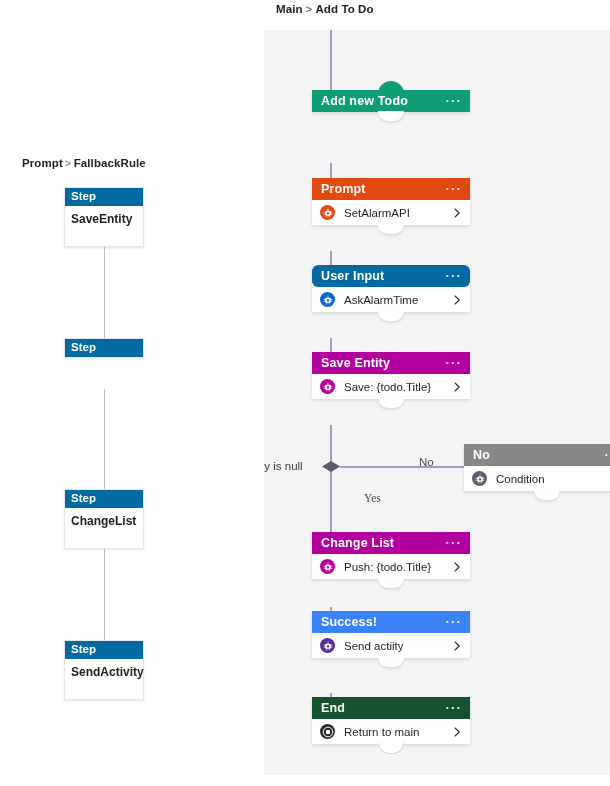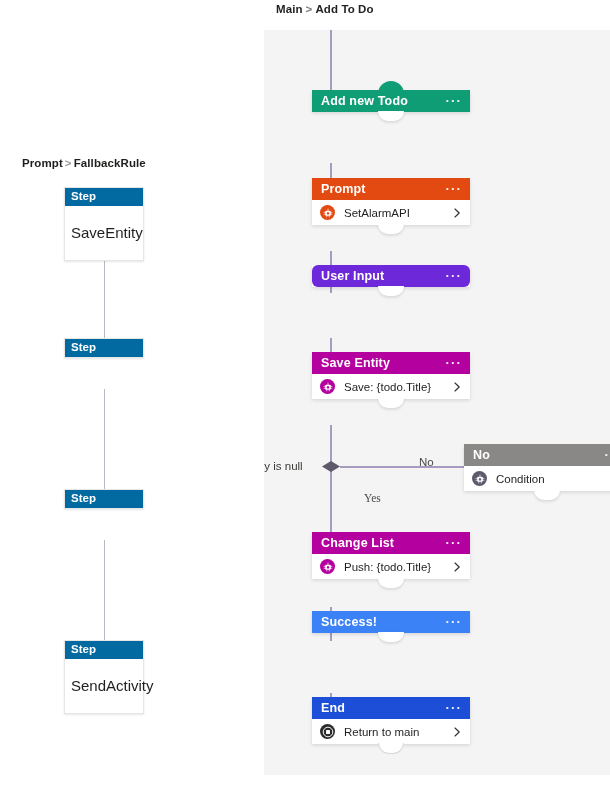--- a/index.html
+++ b/index.html
@@ -49,24 +49,25 @@
   .step-card .step-head {
     background: #0369a1;
     color: #ffffff;
     font-size: 11.5px;
     font-weight: bold;
     padding: 2px 6px 3px 6px;
     line-height: 13px;
   }
   .step-card .step-body {
     color: #201f1e;
-    font-size: 15px;
-    padding: 20px 6px 20px 6px;
+    font-size: 12px;
+    padding: 6px 6px 20px 6px;
     line-height: 14px;
     white-space: nowrap;
+    font-weight: bold;
   }
   .left-connector {
     position: absolute;
     left: 104px;
     width: 1px;
     background: #b9b9c4;
   }
 
   
   #canvas {
@@ -241,20 +242,21 @@
     <div class="step-head">Step</div>
     <div class="step-body">SaveEntity</div>
   </div>
 
   <div class="step-card" style="top:338px;">
     <div class="step-head">Step</div>
   </div>
 
   <div class="step-card" style="top:489px;">
     <div class="step-head">Step</div>
+    <div class="step-body">ChangeList</div>
   </div>
 
   <div class="step-card" style="top:640px;">
     <div class="step-head">Step</div>
     <div class="step-body">SendActivity</div>
   </div>
 </div>
 
 <div id="top-breadcrumb">
   <span>Main</span><span class="sep">&gt;</span><span>Add To Do</span>
@@ -296,23 +298,38 @@
       <span class="chev">
         <svg width="12" height="12" viewBox="0 0 12 12">
             <path d="M4 2l4.2 4L4 10" stroke="#323130" stroke-width="1.15" fill="none" stroke-linecap="round" stroke-linejoin="round"></path>
           </svg>
       </span>
     </div>
     <div class="notch"></div>
   </div>
 
   <div class="node" id="node-user-input" style="left:48px; top:235px;">
-    <div class="node-head" style="background:#6d28d9;border-radius:6px;">
+    <div class="node-head" style="background:#0369a1;border-radius:6px;">
       <span class="node-title">User Input</span>
       <span class="ellipsis">···</span>
+    </div>
+    <div class="node-body">
+      <span class="node-icon" style="background:#0c67cd;">
+        <svg width="10" height="10" viewBox="0 0 16 16">
+            <rect x="3.5" y="4.5" width="9" height="8" rx="1.6" fill="#fff"></rect>
+            <rect x="6.2" y="6.8" width="3.6" height="3.4" rx=".6" fill="#0c67cd"></rect>
+            <path d="M8 1.6v2.6M1.6 7h2M12.4 7h2M1.6 10h2M12.4 10h2M6 12.5v1.8M10 12.5v1.8" stroke="#fff" stroke-width="1.1" stroke-linecap="round"></path>
+          </svg>
+      </span>
+      <span class="node-label">AskAlarmTime</span>
+      <span class="chev">
+        <svg width="12" height="12" viewBox="0 0 12 12">
+            <path d="M4 2l4.2 4L4 10" stroke="#323130" stroke-width="1.15" fill="none" stroke-linecap="round" stroke-linejoin="round"></path>
+          </svg>
+      </span>
     </div>
     <div class="notch"></div>
   </div>
 
   <div class="node" id="node-save-entity" style="left:48px; top:322px;">
     <div class="node-head" style="background:#b4009e;">
       <span class="node-title">Save Entity</span>
       <span class="ellipsis">···</span>
     </div>
     <div class="node-body">
@@ -378,25 +395,40 @@
       </span>
     </div>
     <div class="notch"></div>
   </div>
 
   <div class="node" id="node-success" style="left:48px; top:581px;">
     <div class="node-head" style="background:#3b82f6;">
       <span class="node-title">Success!</span>
       <span class="ellipsis">···</span>
     </div>
+    <div class="node-body">
+      <span class="node-icon" style="background:#5c2e91;">
+        <svg width="10" height="10" viewBox="0 0 16 16">
+            <rect x="3.5" y="4.5" width="9" height="8" rx="1.6" fill="#fff"></rect>
+            <rect x="6.2" y="6.8" width="3.6" height="3.4" rx=".6" fill="#5c2e91"></rect>
+            <path d="M8 1.6v2.6M1.6 7h2M12.4 7h2M1.6 10h2M12.4 10h2M6 12.5v1.8M10 12.5v1.8" stroke="#fff" stroke-width="1.1" stroke-linecap="round"></path>
+          </svg>
+      </span>
+      <span class="node-label">Send actiity</span>
+      <span class="chev">
+        <svg width="12" height="12" viewBox="0 0 12 12">
+            <path d="M4 2l4.2 4L4 10" stroke="#323130" stroke-width="1.15" fill="none" stroke-linecap="round" stroke-linejoin="round"></path>
+          </svg>
+      </span>
+    </div>
     <div class="notch"></div>
   </div>
 
   <div class="node" id="node-end" style="left:48px; top:667px;">
-    <div class="node-head" style="background:#1d4ed8;">
+    <div class="node-head" style="background:#14532d;">
       <span class="node-title">End</span>
       <span class="ellipsis">···</span>
     </div>
     <div class="node-body">
       <span class="node-icon" style="background:#2b2b2b;">
         <svg width="12" height="12" viewBox="0 0 16 16">
             <circle cx="8" cy="8" r="6.4" fill="none" stroke="#fff" stroke-width="1.3"></circle>
             <rect x="5.4" y="5.4" width="5.2" height="5.2" rx=".7" fill="#fff"></rect>
           </svg>
       </span>

